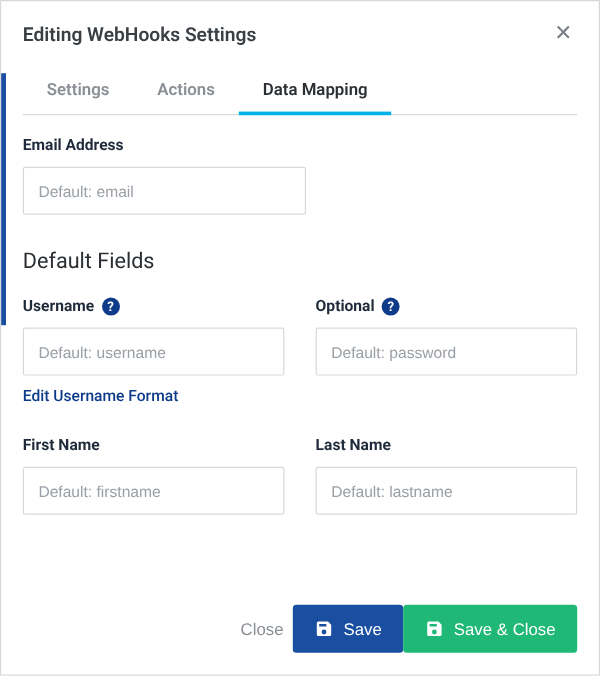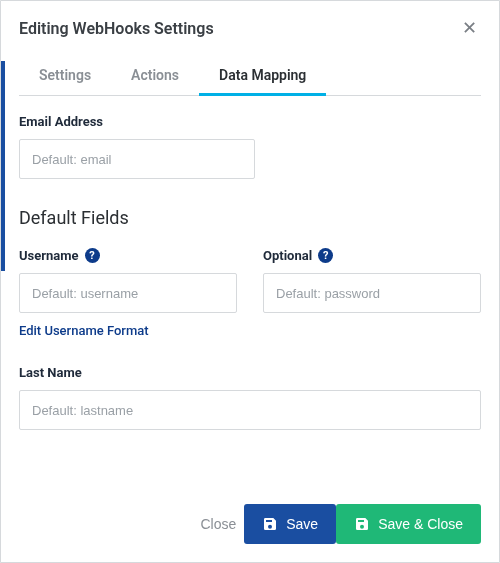--- a/index.html
+++ b/index.html
@@ -197,20 +197,24 @@
           <span>Optional</span>
           <span class="help-icon">?</span>
         </div>
         <input class="text-input" type="text" placeholder="Default: password" style="">
       </div>
     </div>
 
     <div class="spacer-v"></div>
 
     <div class="row">
+      <div class="col">
+        <div class="field-label">First Name</div>
+        <input class="text-input" type="text" placeholder="Default: firstname" style="">
+      </div>
       <div class="col">
         <div class="field-label">Last Name</div>
         <input class="text-input" type="text" placeholder="Default: lastname" style="">
       </div>
     </div>
 
   </div>
 
   <div class="footer">
     <button class="btn-text">Close</button>

